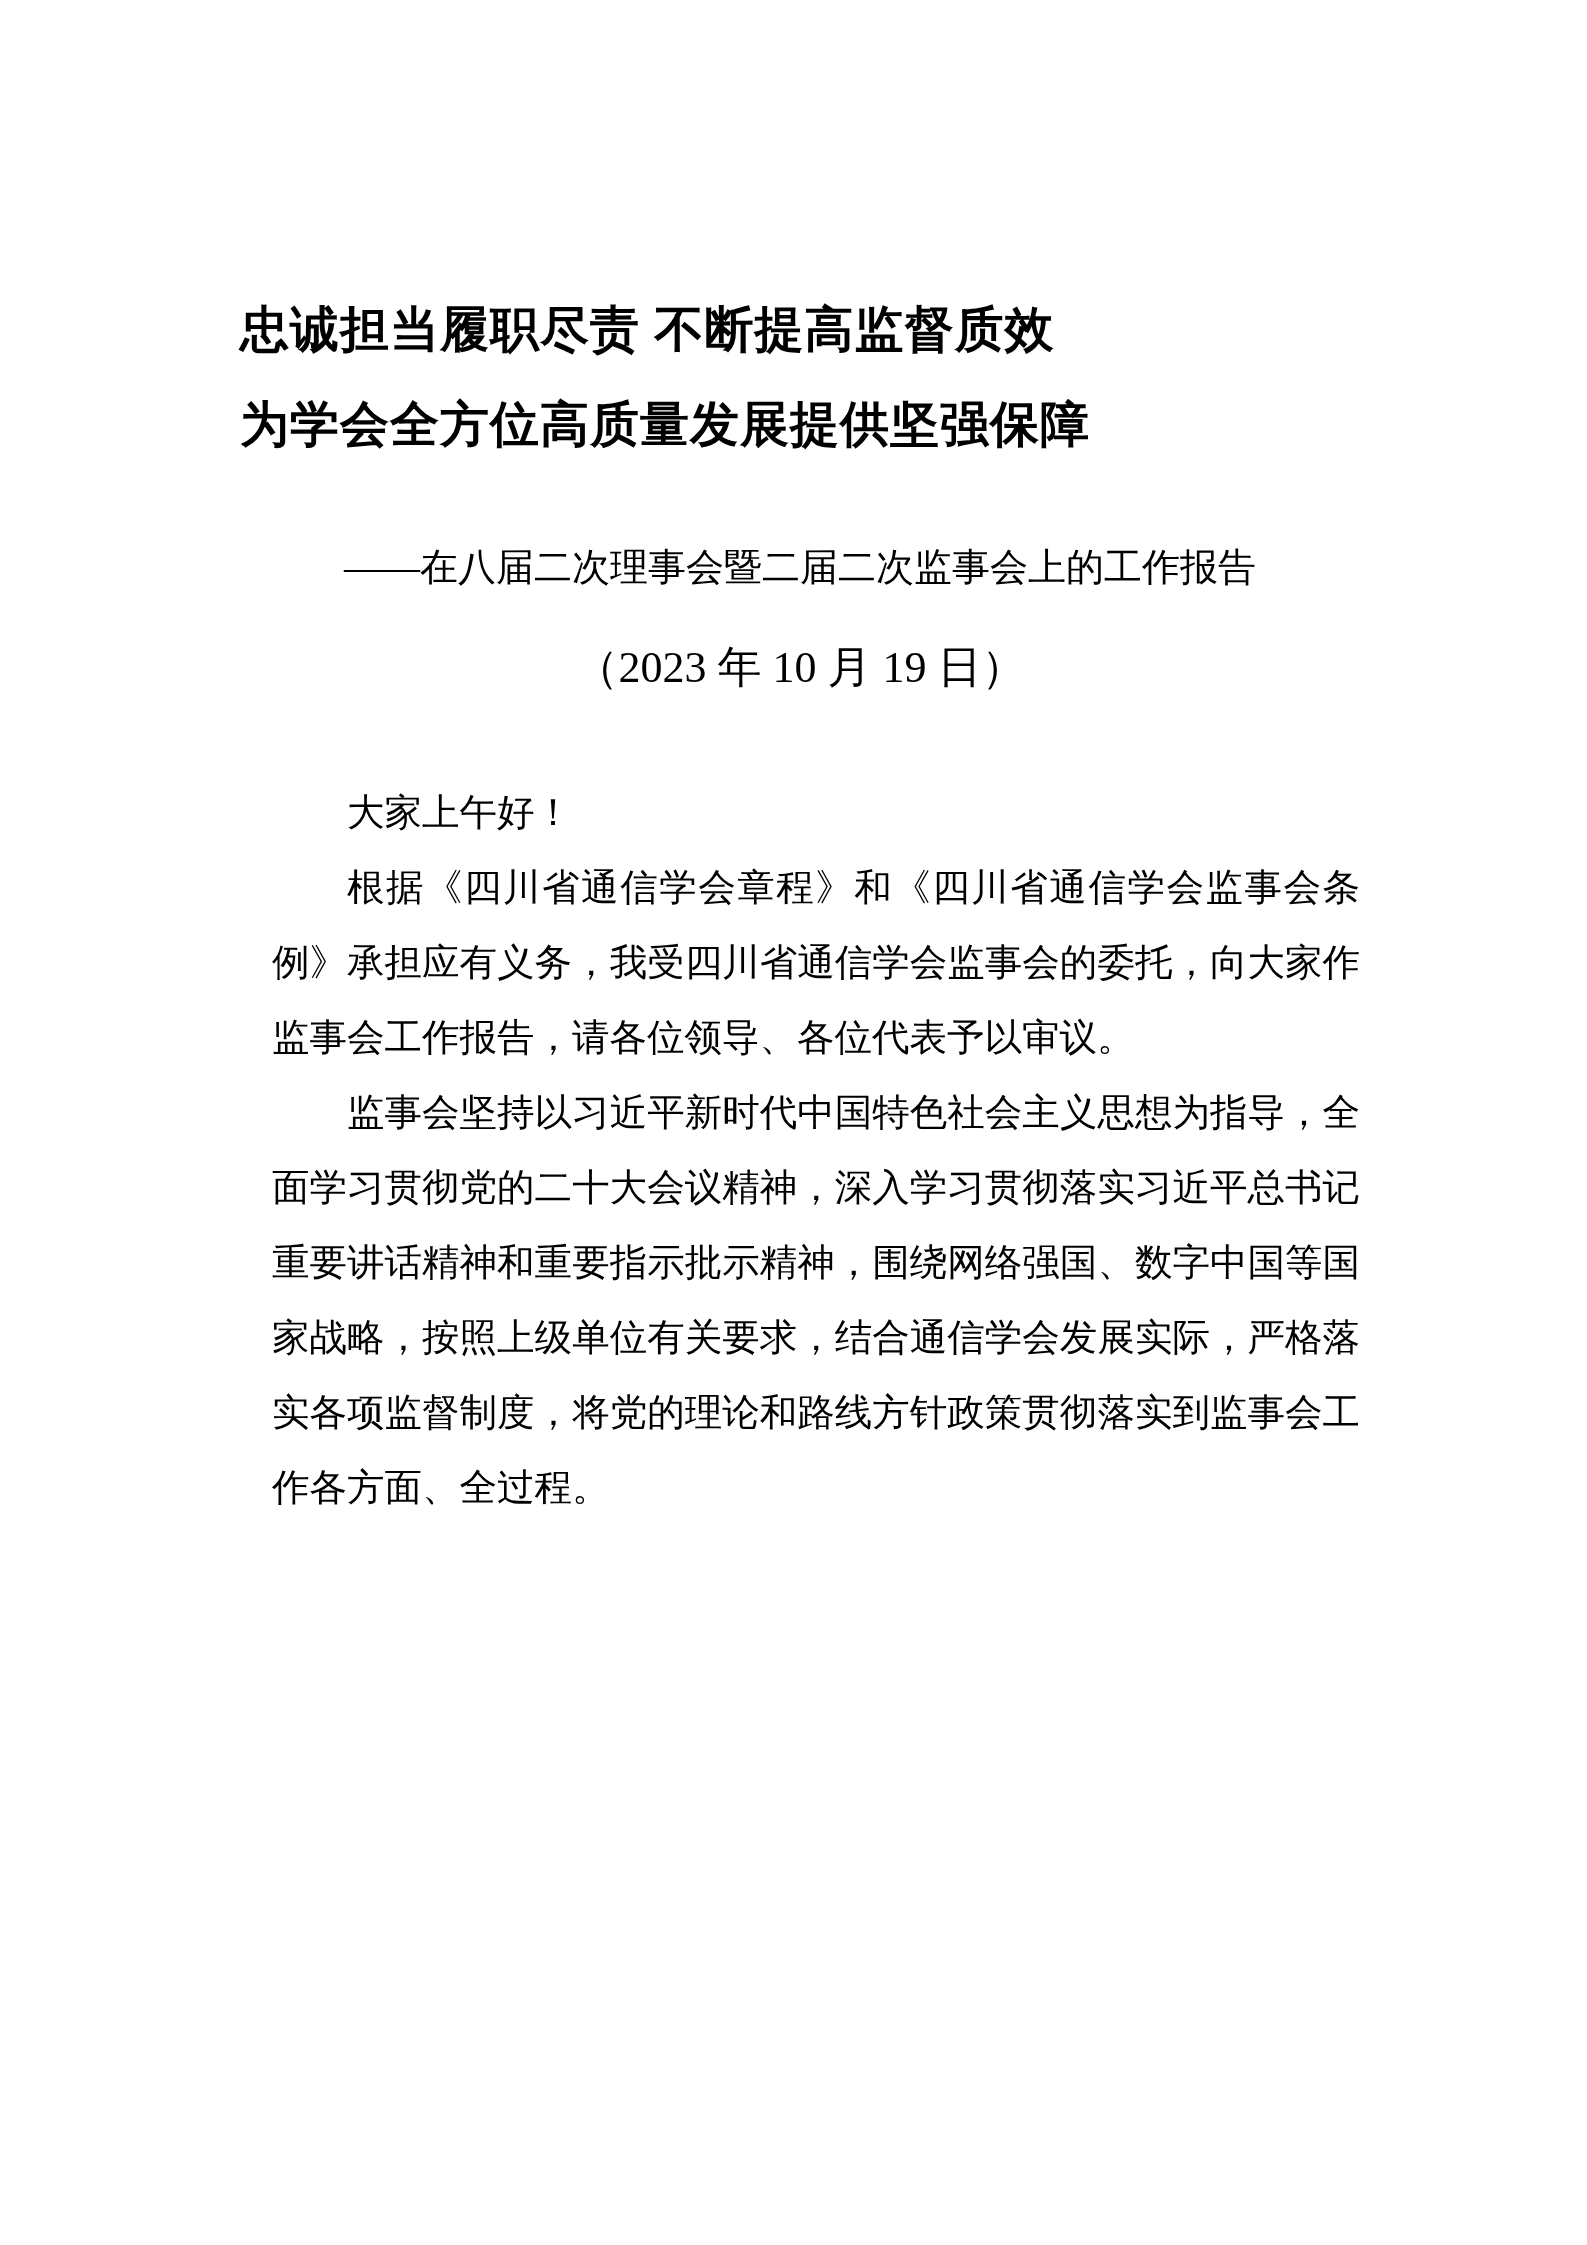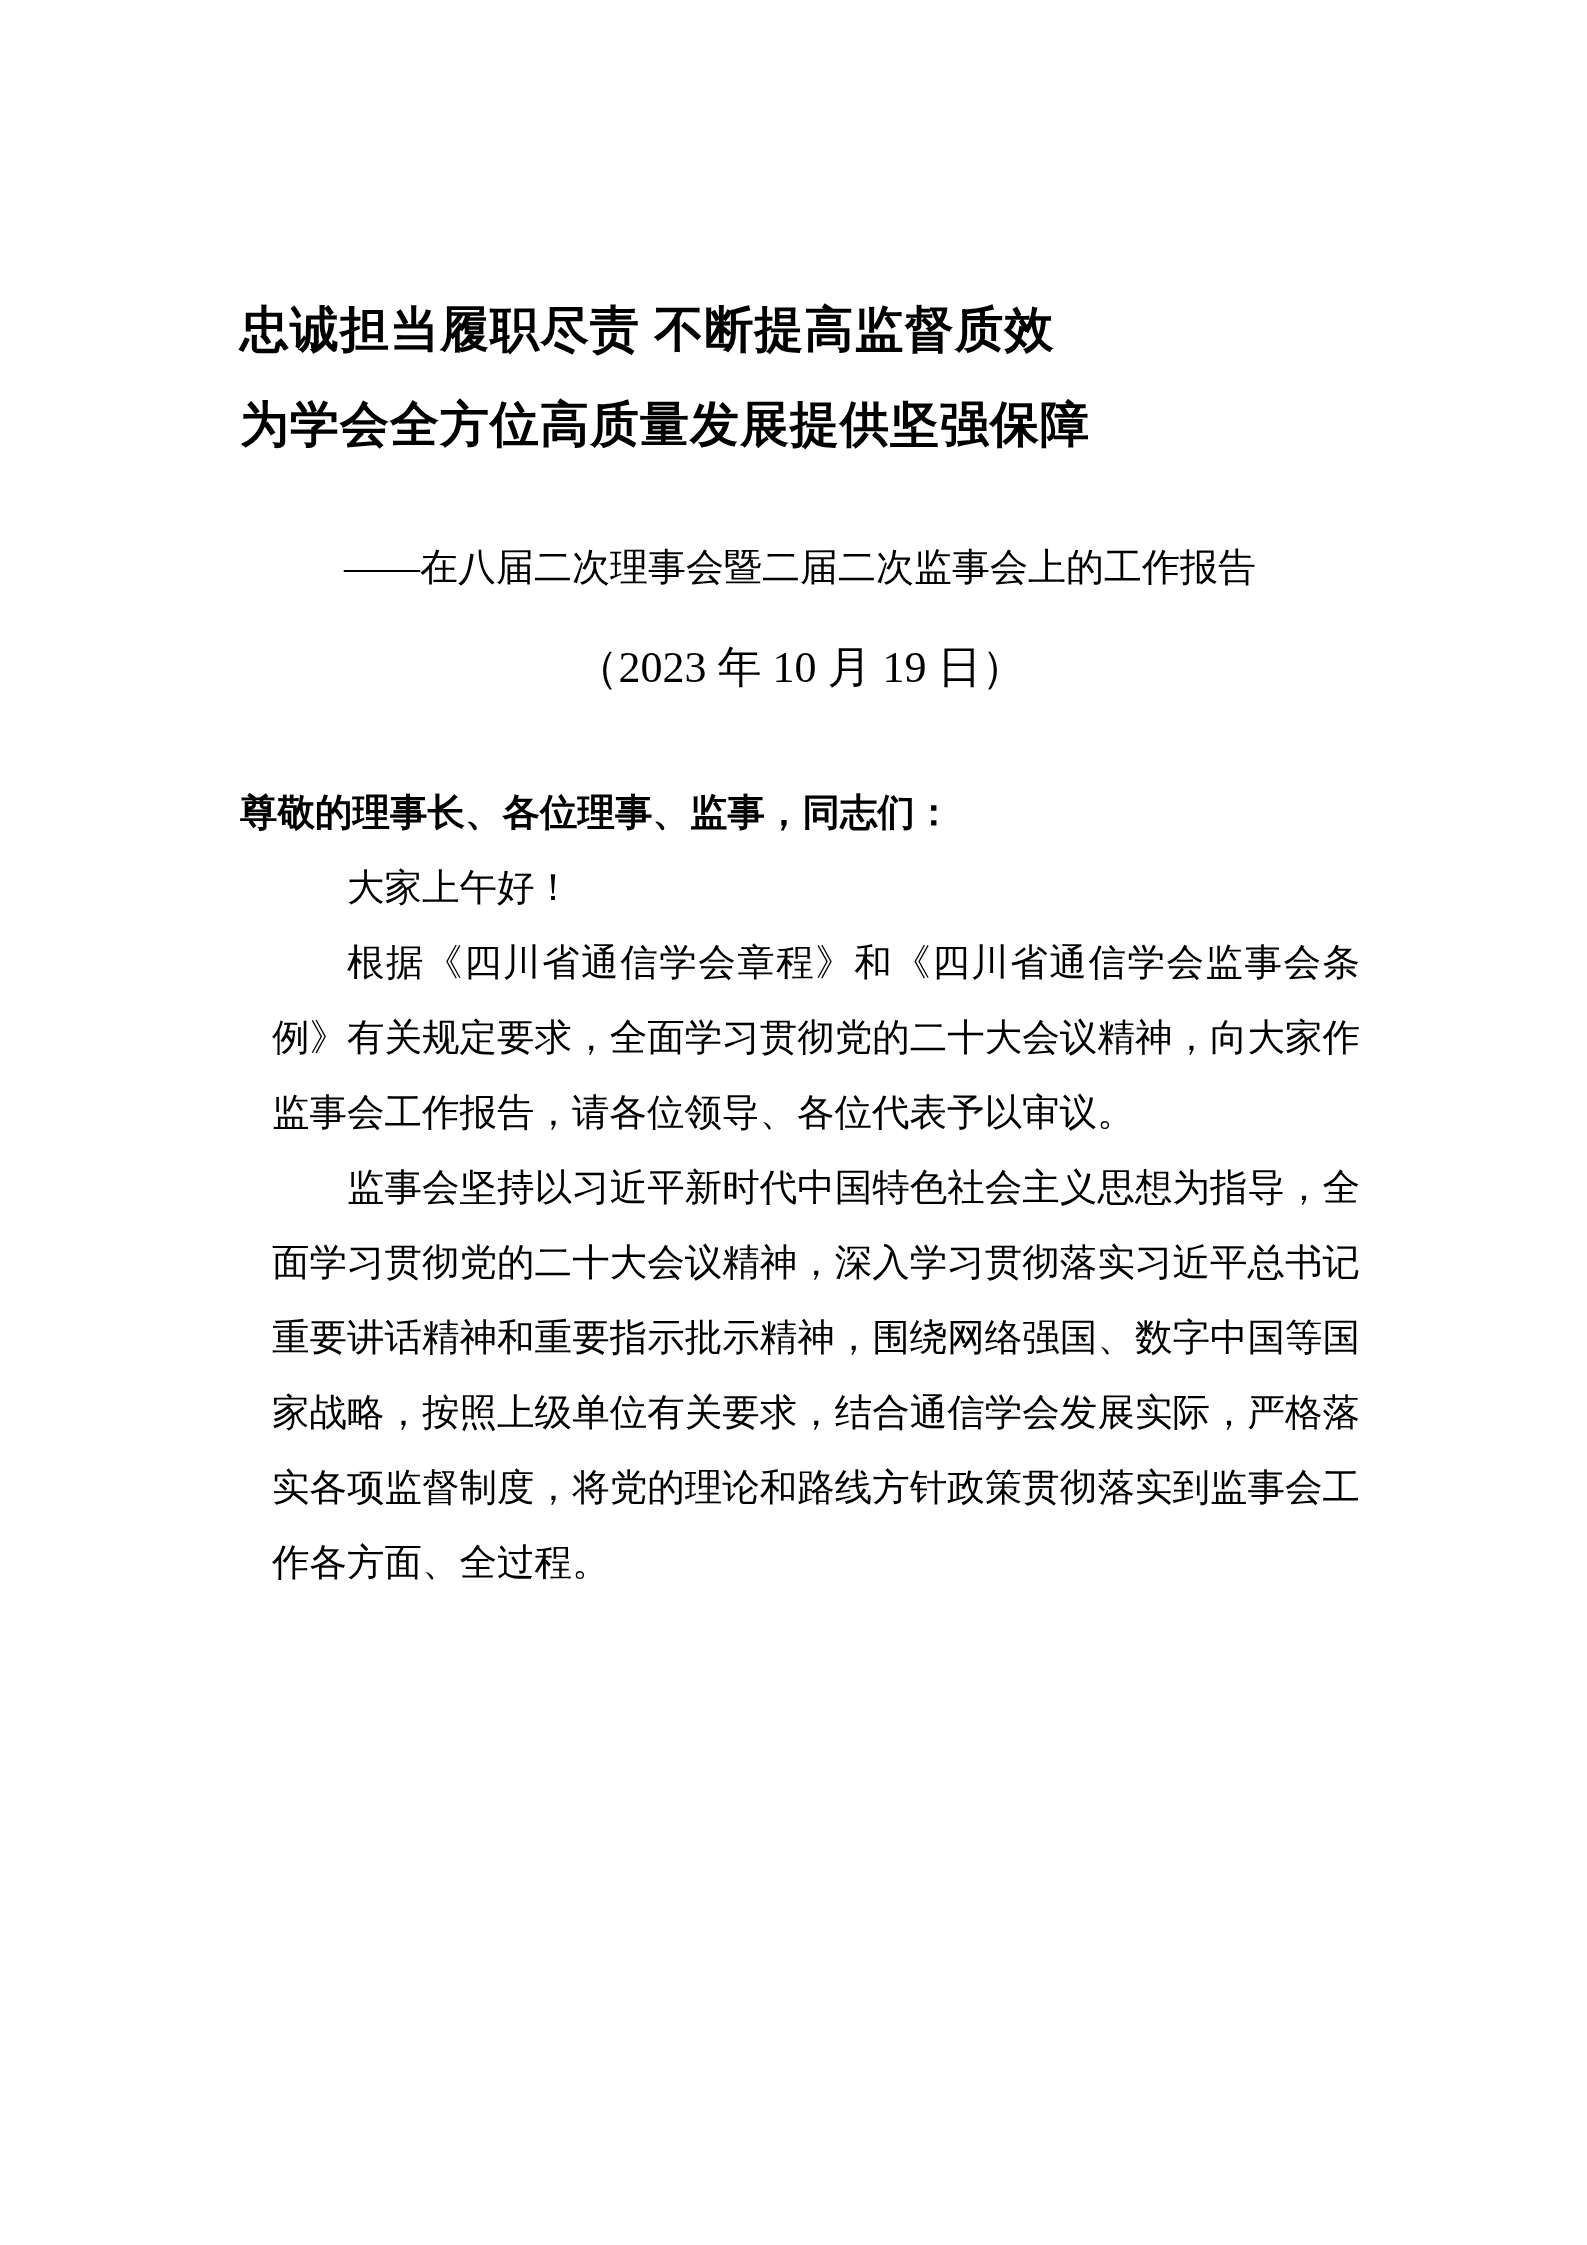--- a/index.html
+++ b/index.html
@@ -68,20 +68,19 @@
   <h1 class="title">
     <span class="title-line">忠诚担当履职尽责 不断提高监督质效</span>
     <span class="title-line">为学会全方位高质量发展提供坚强保障</span>
   </h1>
 
   <div class="subtitle">——在八届二次理事会暨二届二次监事会上的工作报告</div>
 
   <div class="dateline">（2023 年 10 月 19 日）</div>
 
   <div class="body">
-    <p class="salutation">尊敬的理事长、各位理事、监事，同志们：</p>
     <div id="paragraphs">
         <p class="normal">大家上午好！</p>
-        <p class="normal">根据《四川省通信学会章程》和《四川省通信学会监事会条例》有关规定要求，全面学习贯彻党的二十大会议精神，向大家作监事会工作报告，请各位领导、各位代表予以审议。</p>
+        <p class="normal">根据《四川省通信学会章程》和《四川省通信学会监事会条例》承担应有义务，我受四川省通信学会监事会的委托，向大家作监事会工作报告，请各位领导、各位代表予以审议。</p>
         <p class="normal">监事会坚持以习近平新时代中国特色社会主义思想为指导，全面学习贯彻党的二十大会议精神，深入学习贯彻落实习近平总书记重要讲话精神和重要指示批示精神，围绕网络强国、数字中国等国家战略，按照上级单位有关要求，结合通信学会发展实际，严格落实各项监督制度，将党的理论和路线方针政策贯彻落实到监事会工作各方面、全过程。</p>
       </div>
   </div>
 </div>
 
 </body></html>

